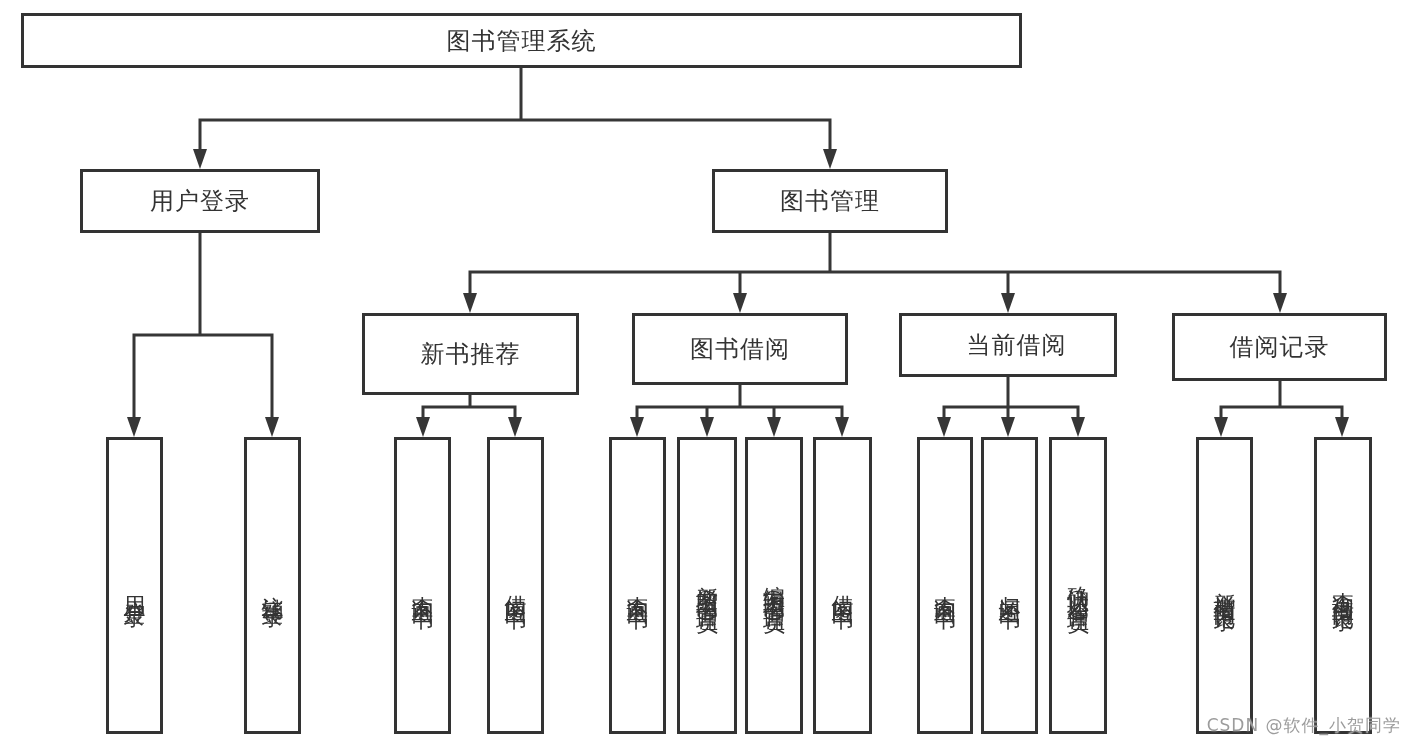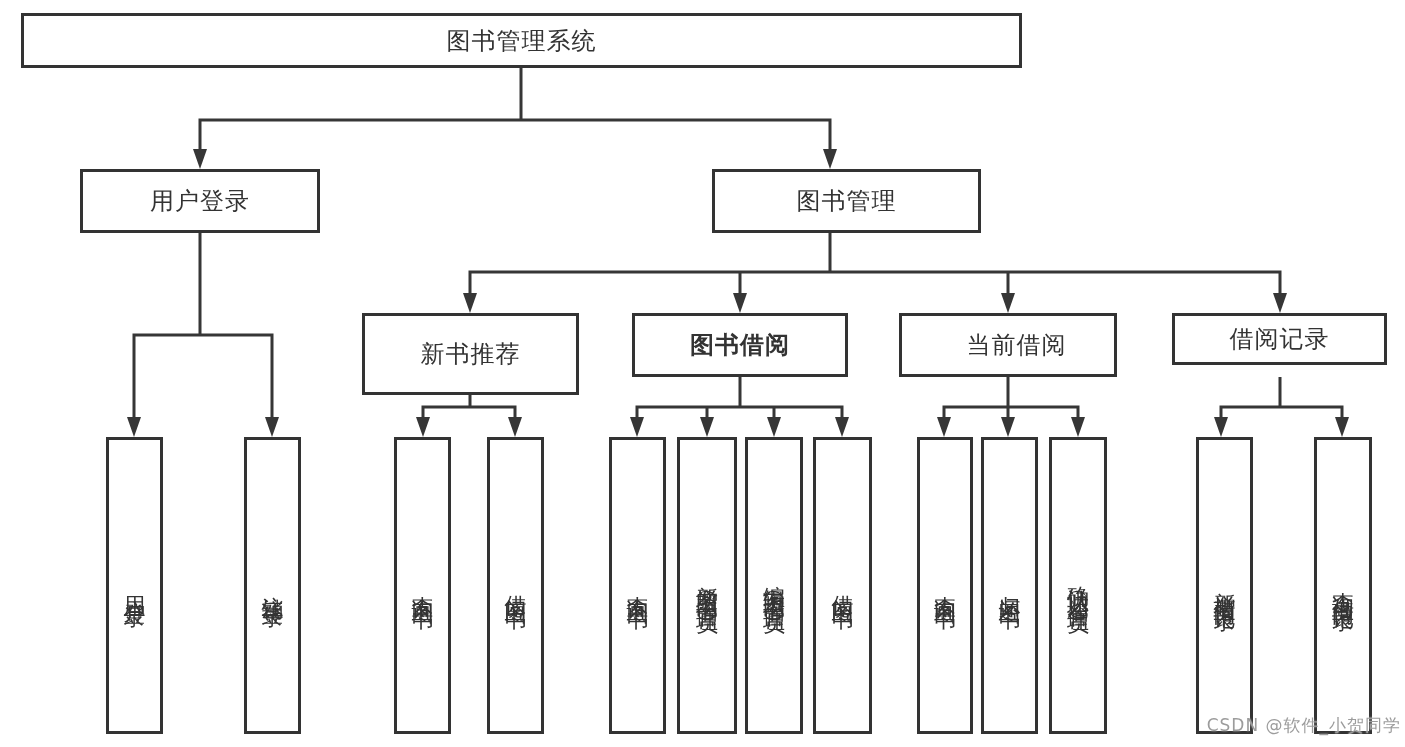--- a/index.html
+++ b/index.html
@@ -117,34 +117,34 @@
     </g>
   </svg>
 
   <div class="box hbox" style="left:21px; top:13px; width:1001px; height:55px;">
     <span>图书管理系统</span>
   </div>
 
   <div class="box hbox" style="left:80px; top:169px; width:240px; height:64px;">
     <span>用户登录</span>
   </div>
-  <div class="box hbox" style="left:712px; top:169px; width:269px; height:64px;">
+  <div class="box hbox" style="left:712px; top:169px; width:236px; height:64px;">
     <span>图书管理</span>
   </div>
 
   <div class="box hbox" style="left:362px; top:313px; width:217px; height:82px;">
     <span>新书推荐</span>
   </div>
-  <div class="box hbox" style="left:632px; top:313px; width:216px; height:64px;font-weight:bold;">
+  <div class="box hbox" style="left:632px; top:313px; width:216px; height:72px;">
     <span>图书借阅</span>
   </div>
   <div class="box hbox" style="left:899px; top:313px; width:218px; height:64px;padding-left:17px;">
     <span>当前借阅</span>
   </div>
-  <div class="box hbox" style="left:1172px; top:313px; width:215px; height:52px;">
+  <div class="box hbox" style="left:1172px; top:313px; width:215px; height:68px;">
     <span>借阅记录</span>
   </div>
 
   <div class="box vbox" style="left:106px; top:437px; width:57px; height:297px;">
     <span class="vtext">用户登录</span>
   </div>
   <div class="box vbox" style="left:244px; top:437px; width:57px; height:297px;">
     <span class="vtext">注销登录</span>
   </div>
 

